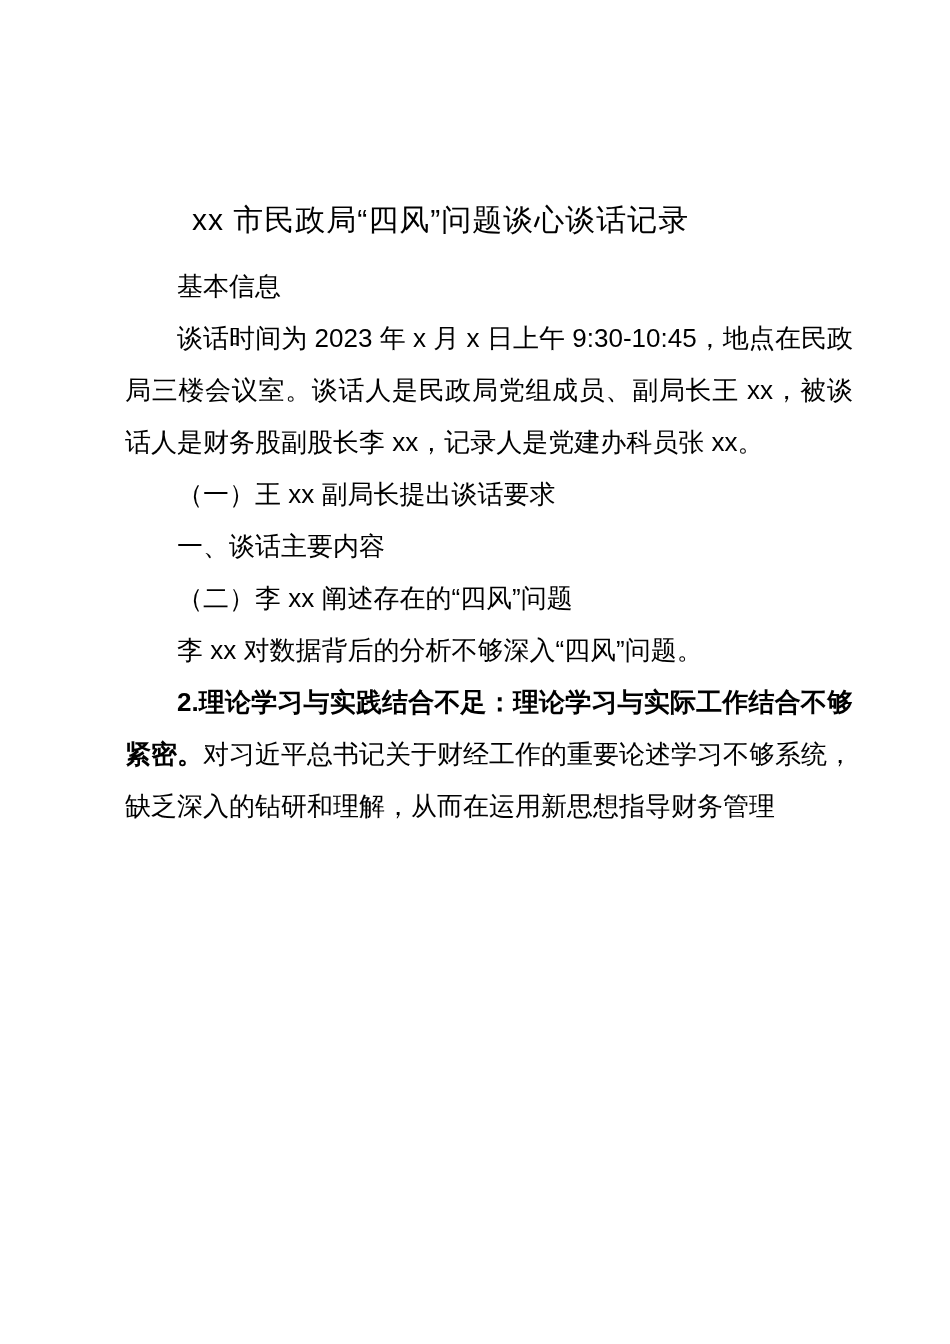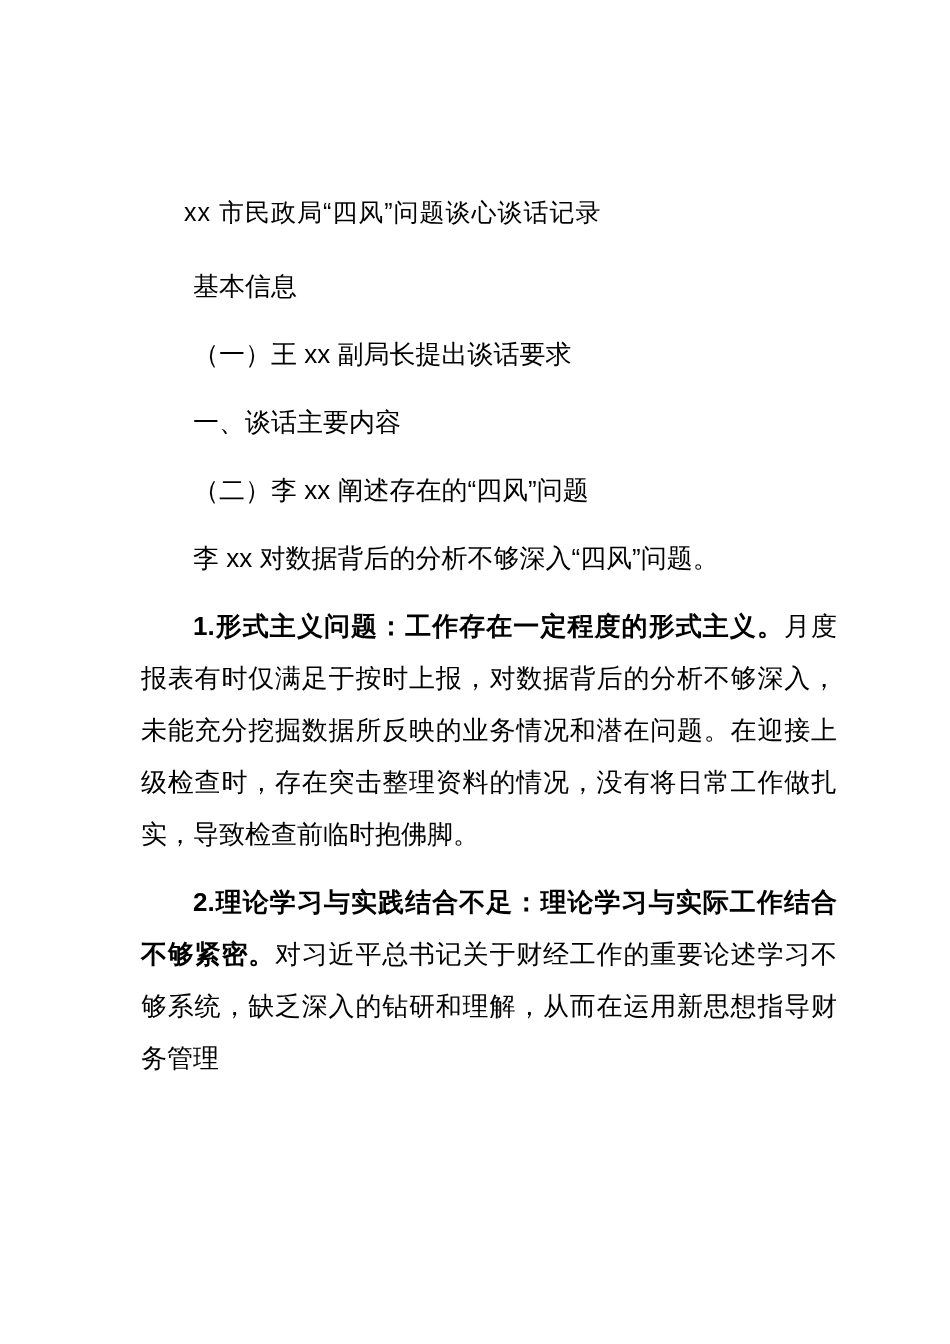--- a/index.html
+++ b/index.html
@@ -16,30 +16,30 @@
     font-family: "Liberation Sans", "DejaVu Sans", sans-serif;
     color: #000000;
   }
   .content {
     position: absolute;
     top: 182px;
     left: 125px;
     width: 728px;
   }
   .doc-title {
-    margin: 7px;
+    margin: 15px;
     padding-left: 52px;
-    font-size: 25px;
+    font-size: 30px;
     font-weight: 400;
     line-height: 46px;
     letter-spacing: 1px;
     white-space: nowrap;
   }
   .para {
-    margin: 16px;
+    margin: 0;
     font-size: 26px;
     line-height: 52px;
     text-align: justify;
     text-indent: 52px;
     word-break: break-all;
   }
   .para .lead {
     font-weight: 700;
   }
   .spacer-after-title {
@@ -51,28 +51,28 @@
 
 <div class="page">
   <div class="content">
 
     <h1 class="doc-title">xx 市民政局“四风”问题谈心谈话记录</h1>
 
     <div class="spacer-after-title"></div>
 
     <p class="para">基本信息</p>
 
+    <p class="para">谈话时间为 2023 年 x 月 x 日上午 9:30-10:45，地点在民政局三楼会议室。谈话人是民政局党组成员、副局长王 xx，被谈话人是财务股副股长李 xx，记录人是党建办科员张 xx。</p>
 
     <p class="para">（一）王 xx 副局长提出谈话要求</p>
 
     <p class="para">一、谈话主要内容</p>
 
 
     <p class="para">（二）李 xx 阐述存在的“四风”问题</p>
 
     <p class="para">李 xx 对数据背后的分析不够深入“四风”问题。</p>
 
-    <p class="para"><strong class="lead">1.形式主义问题：工作存在一定程度的形式主义。</strong><span>月度报表有时仅满足于按时上报，对数据背后的分析不够深入，未能充分挖掘数据所反映的业务情况和潜在问题。在迎接上级检查时，存在突击整理资料的情况，没有将日常工作做扎实，导致检查前临时抱佛脚。</span></p>
 
     <p class="para"><strong class="lead">2.理论学习与实践结合不足：理论学习与实际工作结合不够紧密。</strong><span>对习近平总书记关于财经工作的重要论述学习不够系统，缺乏深入的钻研和理解，从而在运用新思想指导财务管理</span></p>
 
   </div>
 </div>
 
 </body></html>

